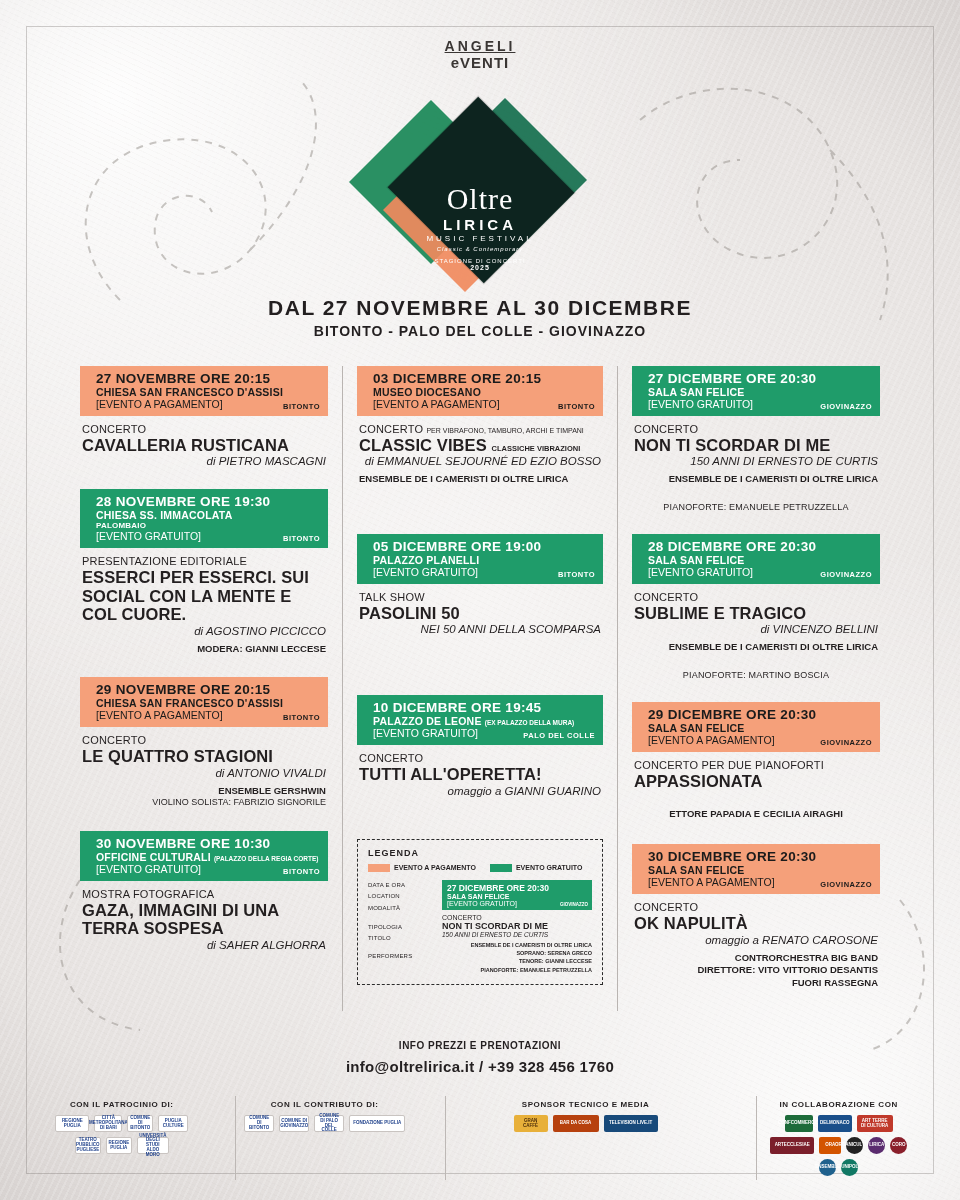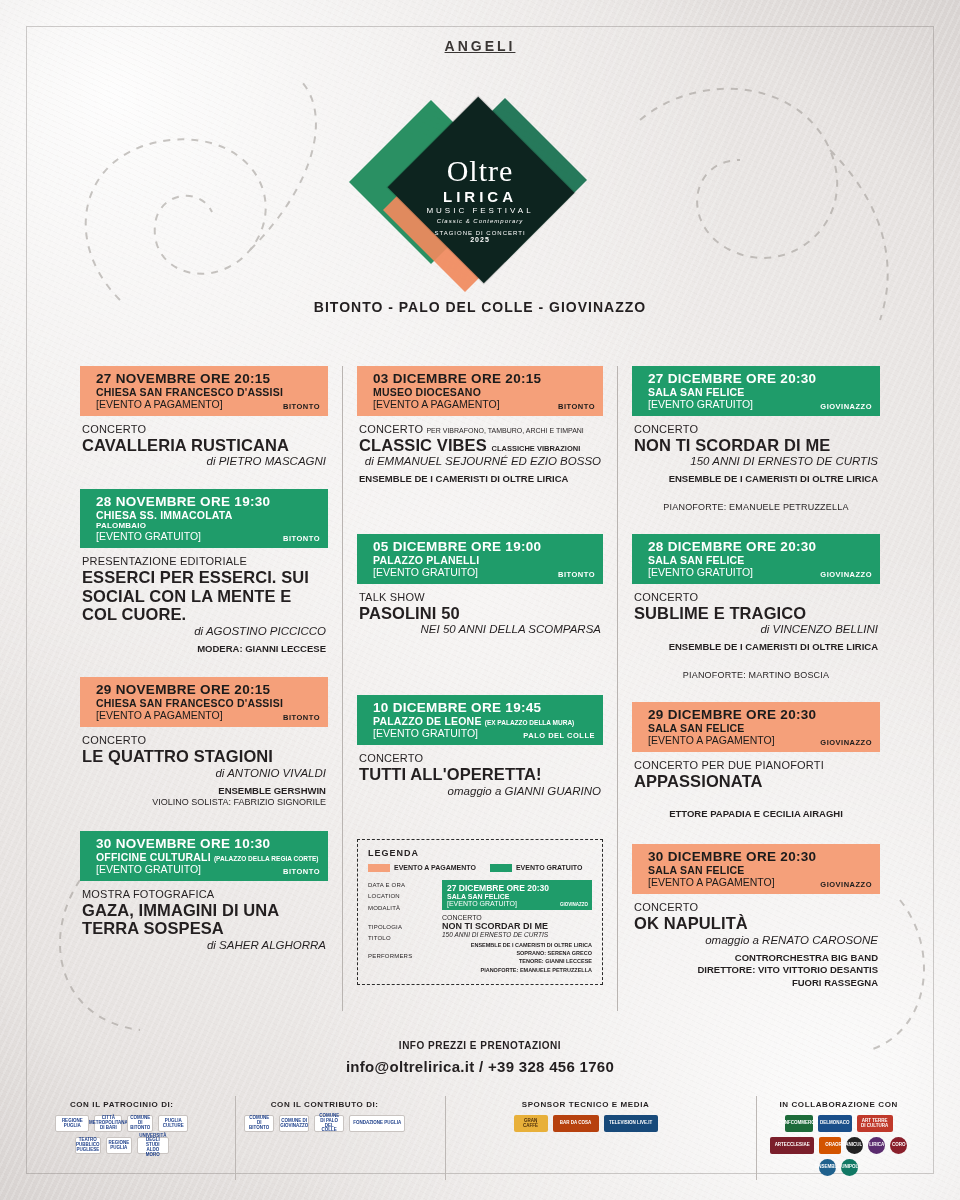--- a/index.html
+++ b/index.html
@@ -57,21 +57,21 @@
   .logo-core {
     position: absolute; left: 58px; top: 18px; width: 136px; height: 128px;
     background: #0d241f;
     transform: rotate(45deg);
     box-shadow: 0 0 0 1px rgba(0,0,0,.15);
   }
   .logo-text {
     position: absolute; left: 0; right: 0; top: 46px;
     text-align: center; color: #fff; z-index: 5;
   }
-  .logo-text .o { font-family: "Liberation Serif", serif; font-size: 30px; letter-spacing: 1px; }
+  .logo-text .o { font-family: "Liberation Serif", serif; font-size: 30px; letter-spacing: 1px; margin-top: 28px; }
   .logo-text .lirica { font-size: 15px; font-weight: 700; letter-spacing: 4px; }
   .logo-text .mf { font-size: 8px; letter-spacing: 3px; margin-top: 1px; }
   .logo-text .sub { font-size: 6px; letter-spacing: 1px; margin-top: 3px; font-style: italic; }
   .logo-text .season { font-size: 6px; letter-spacing: 1px; margin-top: 6px; }
   .logo-text .year { font-size: 7px; font-weight: 700; letter-spacing: 1px; }
 
   .dates {
     position: absolute; top: 296px; left: 0; right: 0; text-align: center;
   }
   .dates .d1 { font-size: 21px; font-weight: 700; letter-spacing: 1.5px; }
@@ -191,39 +191,41 @@
       <path d="M80 880 C 40 940, 60 1020, 140 1030"></path>
       <path d="M900 900 C 940 950, 930 1030, 870 1050"></path>
     </g>
   </svg>
 
   <div class="frameline"></div>
 
   <div class="brand">
     <div class="brand-mark">
       <div class="l1">ANGELI</div>
+      <div class="l2">eVENTI</div>
     </div>
   </div>
 
   <div class="logo-wrap">
     <div class="dia a"></div>
     <div class="dia c"></div>
     <div class="dia b"></div>
     <div class="logo-core"></div>
     <div class="logo-text">
       <div class="o">Oltre</div>
       <div class="lirica">LIRICA</div>
       <div class="mf">MUSIC FESTIVAL</div>
       <div class="sub">Classic &amp; Contemporary</div>
       <div class="season">STAGIONE DI CONCERTI</div>
       <div class="year">2025</div>
     </div>
   </div>
 
   <div class="dates">
+    <div class="d1">DAL 27  NOVEMBRE AL 30 DICEMBRE</div>
     <div class="d2">BITONTO - PALO DEL COLLE - GIOVINAZZO</div>
   </div>
 
   <div class="grid">
 
     <div class="col">
 
       <div class="ev">
         <div class="ev-head paid">
           <div class="dt">27 NOVEMBRE ORE 20:15</div>

